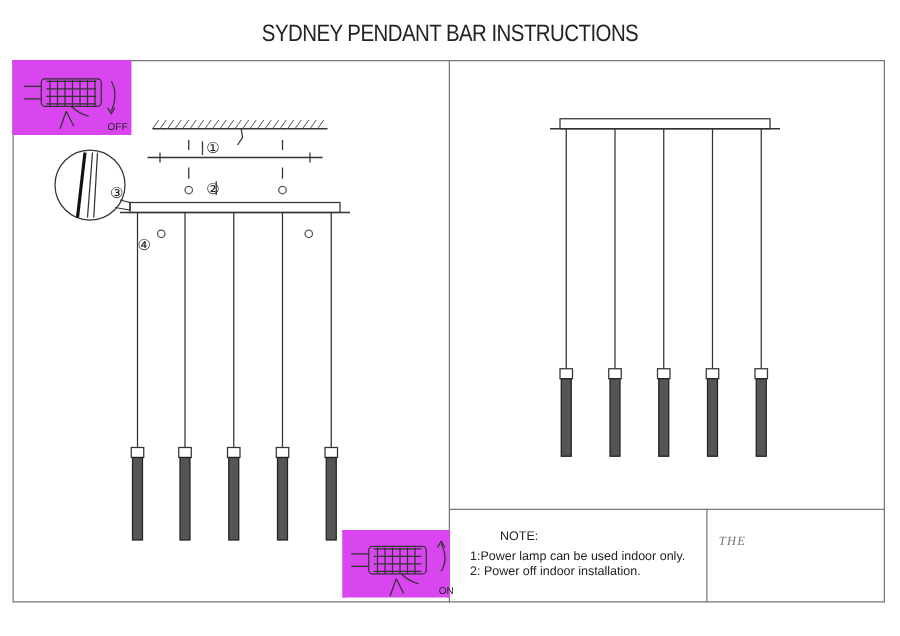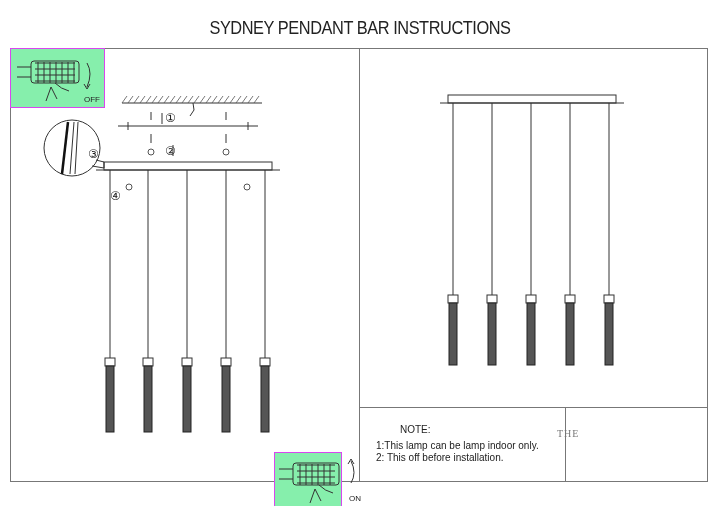--- a/index.html
+++ b/index.html
@@ -4,24 +4,24 @@
 <style>
   html,body{margin:0;padding:0;background:#fff;}
   body{width:720px;height:509px;position:relative;overflow:hidden;font-family:"Liberation Sans",sans-serif;color:#222;}
   .title{position:absolute;top:17px;left:0;width:720px;text-align:center;font-size:19px;letter-spacing:-0.5px;color:#222;font-family:"Liberation Sans Narrow","Liberation Sans",sans-serif;transform:scaleX(0.86);}
   .sheet{position:absolute;left:10px;top:48px;width:698px;height:434px;border:1px solid #777;box-sizing:border-box;}
   .divider{position:absolute;left:359px;top:48px;width:1px;height:434px;background:#777;}
   .note-box{position:absolute;left:360px;top:407px;width:348px;height:75px;border-top:1px solid #777;box-sizing:border-box;}
   .note-sep{position:absolute;left:565px;top:407px;width:1px;height:75px;background:#777;}
   .note{position:absolute;left:376px;top:424px;font-size:10px;line-height:12.5px;color:#222;}
   .note .h{margin-bottom:3px;padding-left:24px;}
-  .brand{position:absolute;left:557px;top:428px;font-family:"Liberation Serif",serif;color:#777;}
+  .brand{position:absolute;left:575px;top:428px;font-family:"Liberation Serif",serif;color:#777;font-style:italic;}
   .brand .t1{font-size:10px;letter-spacing:1px;}
   .brand .t2{font-size:15px;letter-spacing:1px;line-height:16px;}
-  .switch-box{position:absolute;border:1px solid #d946ef;background:#86efac;box-sizing:border-box;}
+  .switch-box{position:absolute;border:3px solid #d946ef;background:#d946ef;box-sizing:border-box;}
   .switch-box .lbl{position:absolute;font-size:8px;color:#222;}
   svg{position:absolute;left:0;top:0;}
 </style>
 </head>
 <body>
 
 <div class="title">SYDNEY PENDANT BAR INSTRUCTIONS</div>
 
 <div class="sheet"></div>
 <div class="divider"></div>
@@ -44,21 +44,21 @@
         <line x1="57" y1="13" x2="57" y2="34"></line>
       <line x1="63" y1="13" x2="63" y2="34"></line>
     </g>
     <path d="M40 38 L35 52 M40 38 L46 50 M44 34 Q50 40 58 42" fill="none" stroke="#333"></path>
     <path d="M76 14 Q82 24 76 38" fill="none" stroke="#333"></path>
     <path d="M73 35 L76 40 L79 35" fill="none" stroke="#333"></path>
   </svg>
   <span class="lbl" style="left:73px;top:46px;">OFF</span>
 </div>
 
-<div class="switch-box" style="left:274px;top:452px;width:68px;height:54px;border-bottom:none;">
+<div class="switch-box" style="left:274px;top:424px;width:86px;height:54px;border-bottom:none;">
   <svg width="86" height="54">
     <line x1="4" y1="16" x2="18" y2="16" stroke="#333"></line>
     <line x1="4" y1="26" x2="18" y2="26" stroke="#333"></line>
     <rect x="18" y="10" width="46" height="22" fill="none" stroke="#333" rx="3"></rect>
     <g stroke="#333">
       <line x1="22" y1="12" x2="60" y2="12"></line>
         <line x1="22" y1="18" x2="60" y2="18"></line>
       <line x1="22" y1="24" x2="60" y2="24"></line>
         <line x1="22" y1="30" x2="60" y2="30"></line>
       <line x1="25" y1="11" x2="25" y2="32"></line>
@@ -177,18 +177,18 @@
     <rect x="566" y="303" width="8" height="62" fill="#555" stroke="#222"></rect>
     <rect x="604" y="295" width="10" height="8" fill="#fff" stroke="#333"></rect>
     <rect x="605" y="303" width="8" height="62" fill="#555" stroke="#222"></rect>
   </g>
 </svg>
 
 <div class="note-box"></div>
 <div class="note-sep"></div>
 <div class="note">
   <div class="h">NOTE:</div>
-  <div>1:This lamp can be lamp indoor only.</div>
-  <div>2: This off before installation.</div>
+  <div>1:Power lamp can be used indoor only.</div>
+  <div>2: Power off indoor installation.</div>
 </div>
 <div class="brand">
   <div class="t1">THE</div>
 </div>
 
 </body></html>

